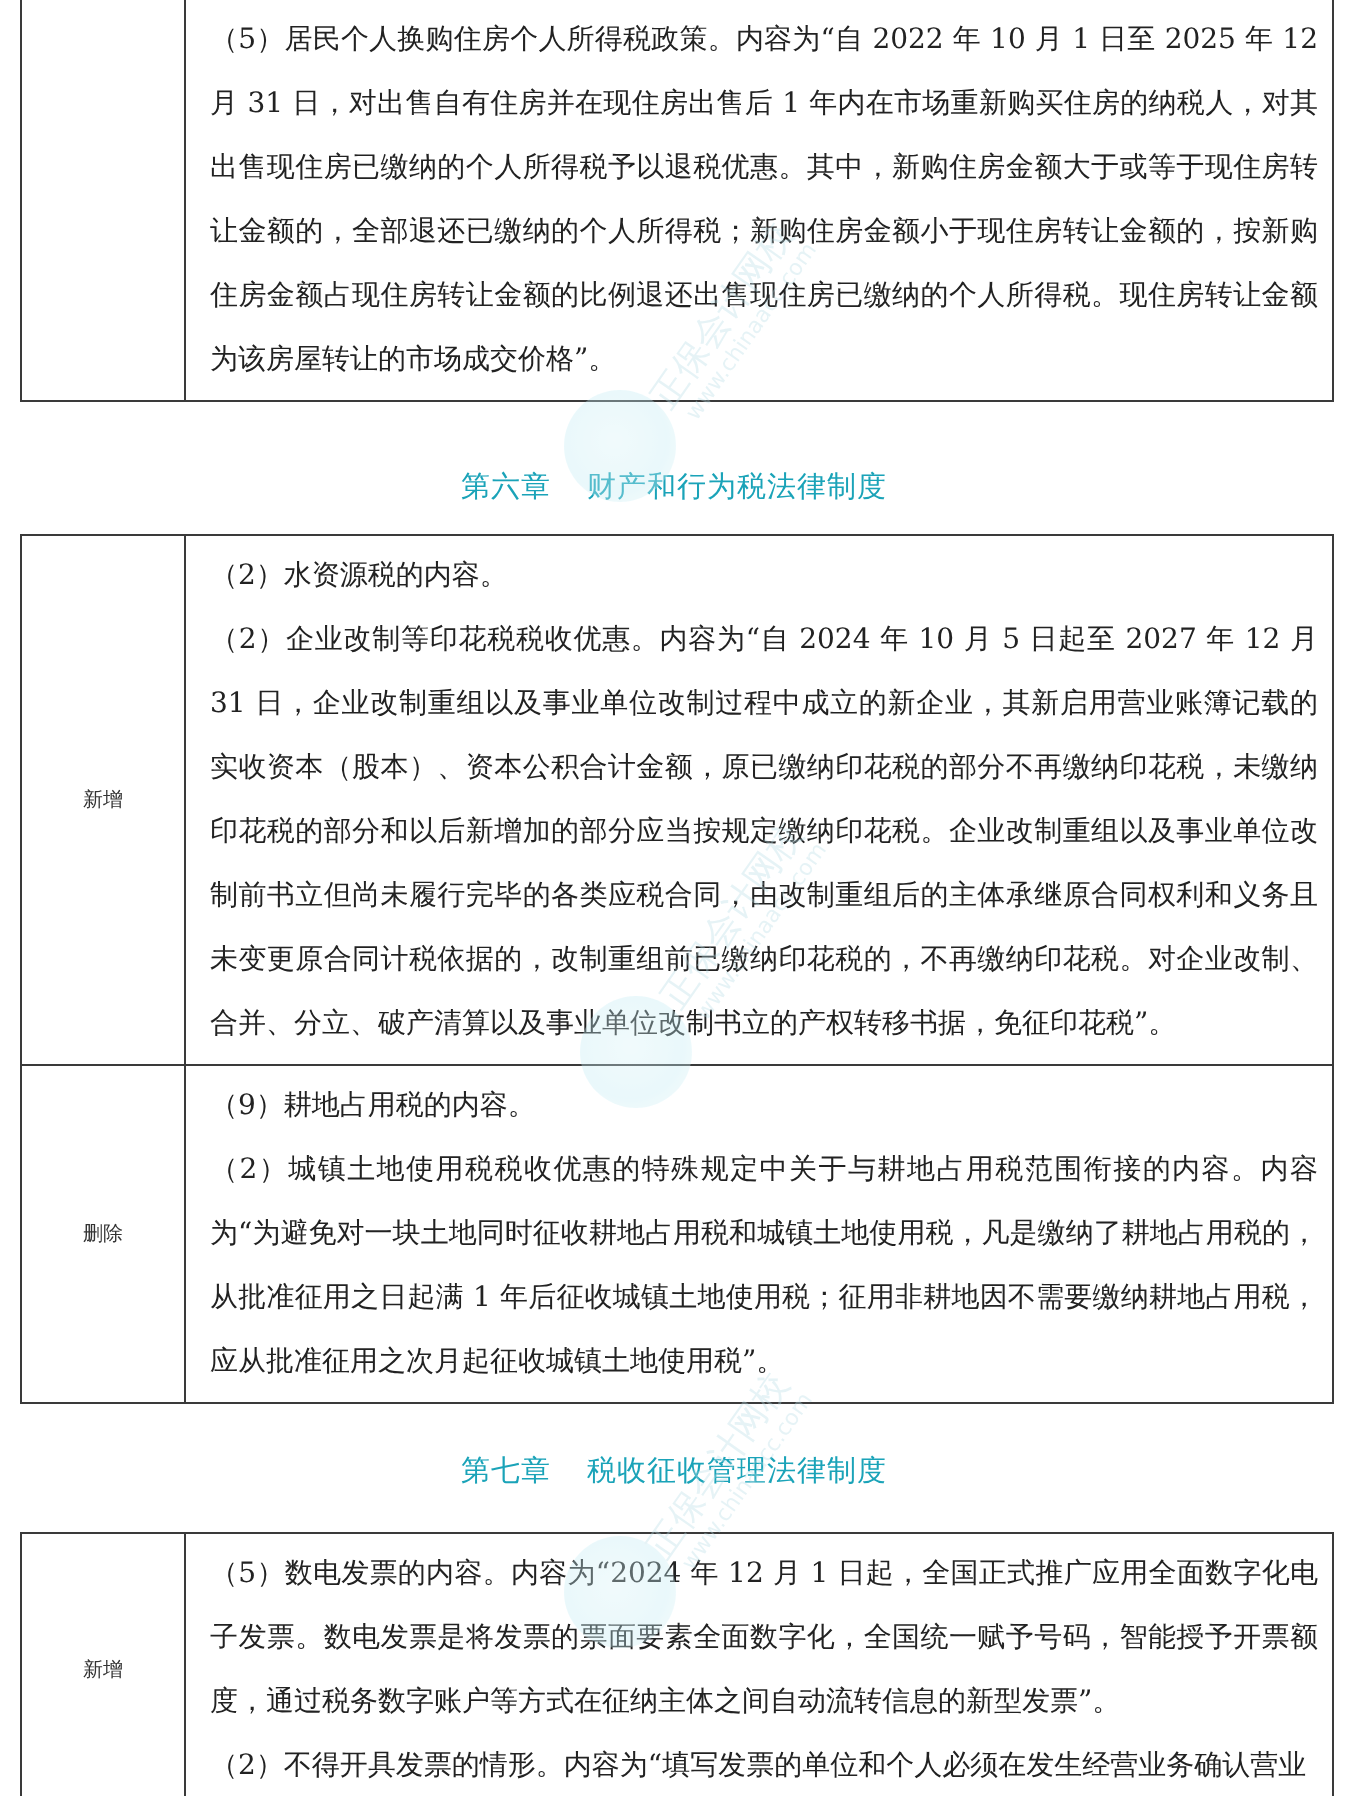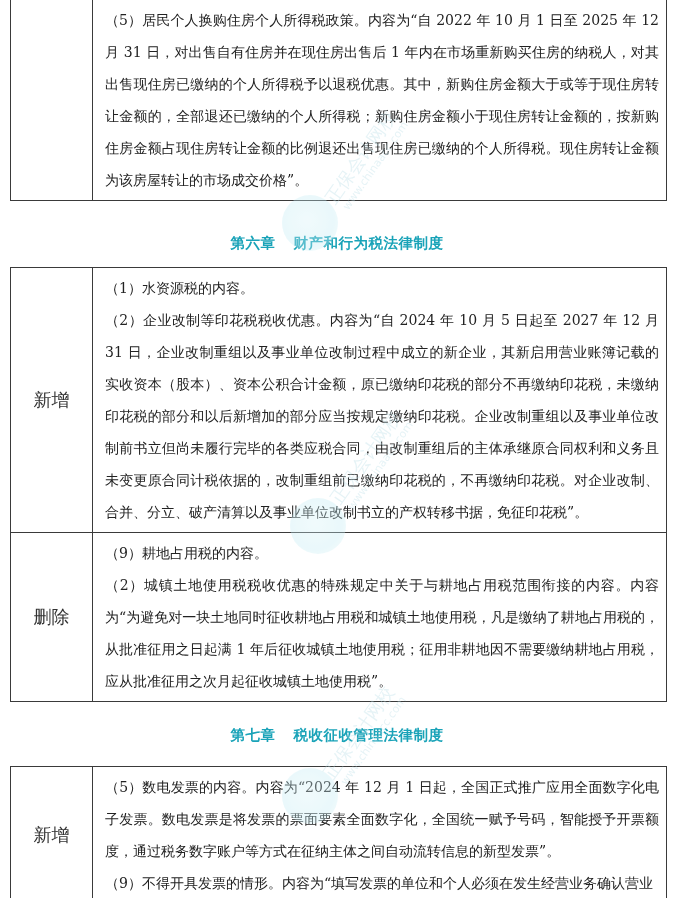--- a/index.html
+++ b/index.html
@@ -11,32 +11,32 @@
   .tbl {
     position: absolute; left: 10px; width: 657px;
     border-collapse: collapse; table-layout: fixed;
   }
   .tbl td {
     border: 1px solid #3a3a3a;
     vertical-align: middle;
     padding: 0;
   }
   .tbl td.label {
-    width: 81px; text-align: center; font-size: 18px; color: #333;
+    width: 81px; text-align: center; font-size: 10px; color: #333;
   }
   .tbl td.content {
     padding: 4px 7px 4px 12px;
     font-size: 14px; line-height: 32px; text-align: justify;
     color: #222;
   }
   .tbl td.content p { margin: 0; text-indent: 0; }
   .chapter {
     position: absolute; left: 0; width: 674px; text-align: center;
     font-family: "DejaVu Sans", "Liberation Sans", sans-serif;
-    font-size: 14.5px; font-weight: bold; color: #1aa3b8; letter-spacing: 0.5px;
+    font-size: 14.5px; font-weight: normal; color: #1aa3b8; letter-spacing: 0.5px;
   }
   .chapter .gap { display: inline-block; width: 18px; }
   .wm {
     position: absolute; pointer-events: none; opacity: 0.35;
   }
   .wm-text {
     position: absolute; transform: rotate(-55deg); transform-origin: left top;
     font-family: "DejaVu Sans", sans-serif; color: #b8dde6; white-space: nowrap;
   }
   .wm-logo {
@@ -60,21 +60,21 @@
 
 <div class="chapter" style="top:234px;">
   <span>第六章</span><span class="gap"></span><span>财产和行为税法律制度</span>
 </div>
 
 <table class="tbl" style="top:267px;">
   <tbody>
       <tr style="height:258px;">
     <td class="label">新增</td>
     <td class="content">
-      <p>（1）水资源税的内容。</p>
+      <p>（2）水资源税的内容。</p>
       <p>（2）企业改制等印花税税收优惠。内容为“自 2024 年 10 月 5 日起至 2027 年 12 月 31 日，企业改制重组以及事业单位改制过程中成立的新企业，其新启用营业账簿记载的实收资本（股本）、资本公积合计金额，原已缴纳印花税的部分不再缴纳印花税，未缴纳印花税的部分和以后新增加的部分应当按规定缴纳印花税。企业改制重组以及事业单位改制前书立但尚未履行完毕的各类应税合同，由改制重组后的主体承继原合同权利和义务且未变更原合同计税依据的，改制重组前已缴纳印花税的，不再缴纳印花税。对企业改制、合并、分立、破产清算以及事业单位改制书立的产权转移书据，免征印花税”。</p>
     </td>
   </tr>
   <tr style="height:158px;">
     <td class="label">删除</td>
     <td class="content">
       <p>（9）耕地占用税的内容。</p>
       <p>（2）城镇土地使用税税收优惠的特殊规定中关于与耕地占用税范围衔接的内容。内容为“为避免对一块土地同时征收耕地占用税和城镇土地使用税，凡是缴纳了耕地占用税的，从批准征用之日起满 1 年后征收城镇土地使用税；征用非耕地因不需要缴纳耕地占用税，应从批准征用之次月起征收城镇土地使用税”。</p>
     </td>
   </tr>
@@ -84,21 +84,21 @@
 <div class="chapter" style="top:726px;">
   <span>第七章</span><span class="gap"></span><span>税收征收管理法律制度</span>
 </div>
 
 <table class="tbl" style="top:766px;">
   <tbody>
       <tr style="height:126px;">
     <td class="label">新增</td>
     <td class="content" style="vertical-align:top;">
       <p>（5）数电发票的内容。内容为“2024 年 12 月 1 日起，全国正式推广应用全面数字化电子发票。数电发票是将发票的票面要素全面数字化，全国统一赋予号码，智能授予开票额度，通过税务数字账户等方式在征纳主体之间自动流转信息的新型发票”。</p>
-      <p style="white-space:nowrap;overflow:hidden;">（9）不得开具发票的情形。内容为“填写发票的单位和个人必须在发生经营业务确认营业</p>
+      <p style="white-space:nowrap;overflow:hidden;">（2）不得开具发票的情形。内容为“填写发票的单位和个人必须在发生经营业务确认营业</p>
     </td>
   </tr>
 </tbody>
   </table>
 
 <div class="wm" style="left:0;top:0;width:674px;height:898px;">
   <div class="wm-logo" style="left:282px;top:195px;"></div>
   <div class="wm-text" style="left:320px;top:195px;font-size:18px;">正保会计网校</div>
   <div class="wm-text" style="left:340px;top:205px;font-size:11px;">www.chinaacc.com</div>
 

